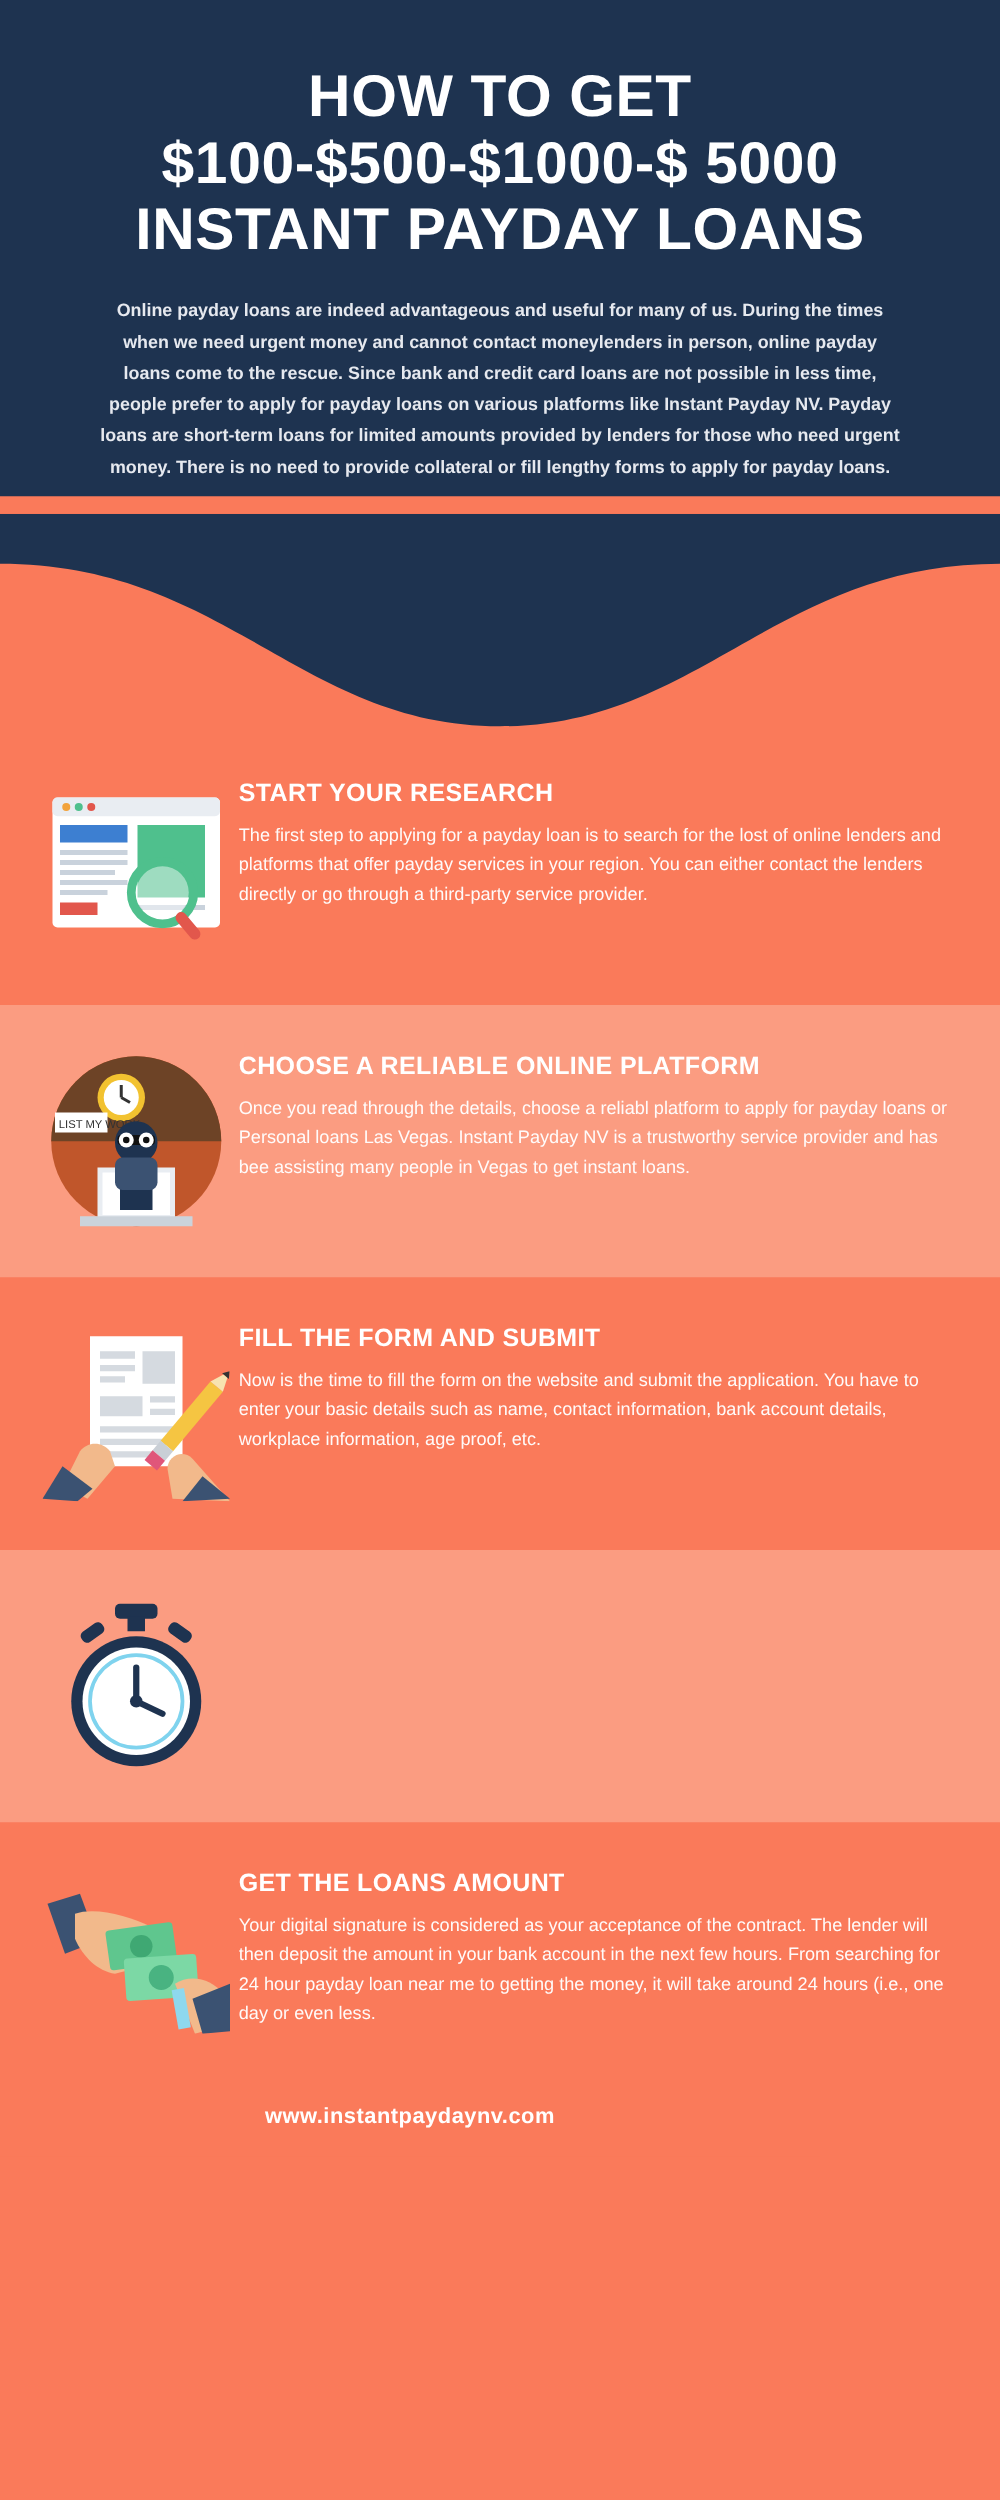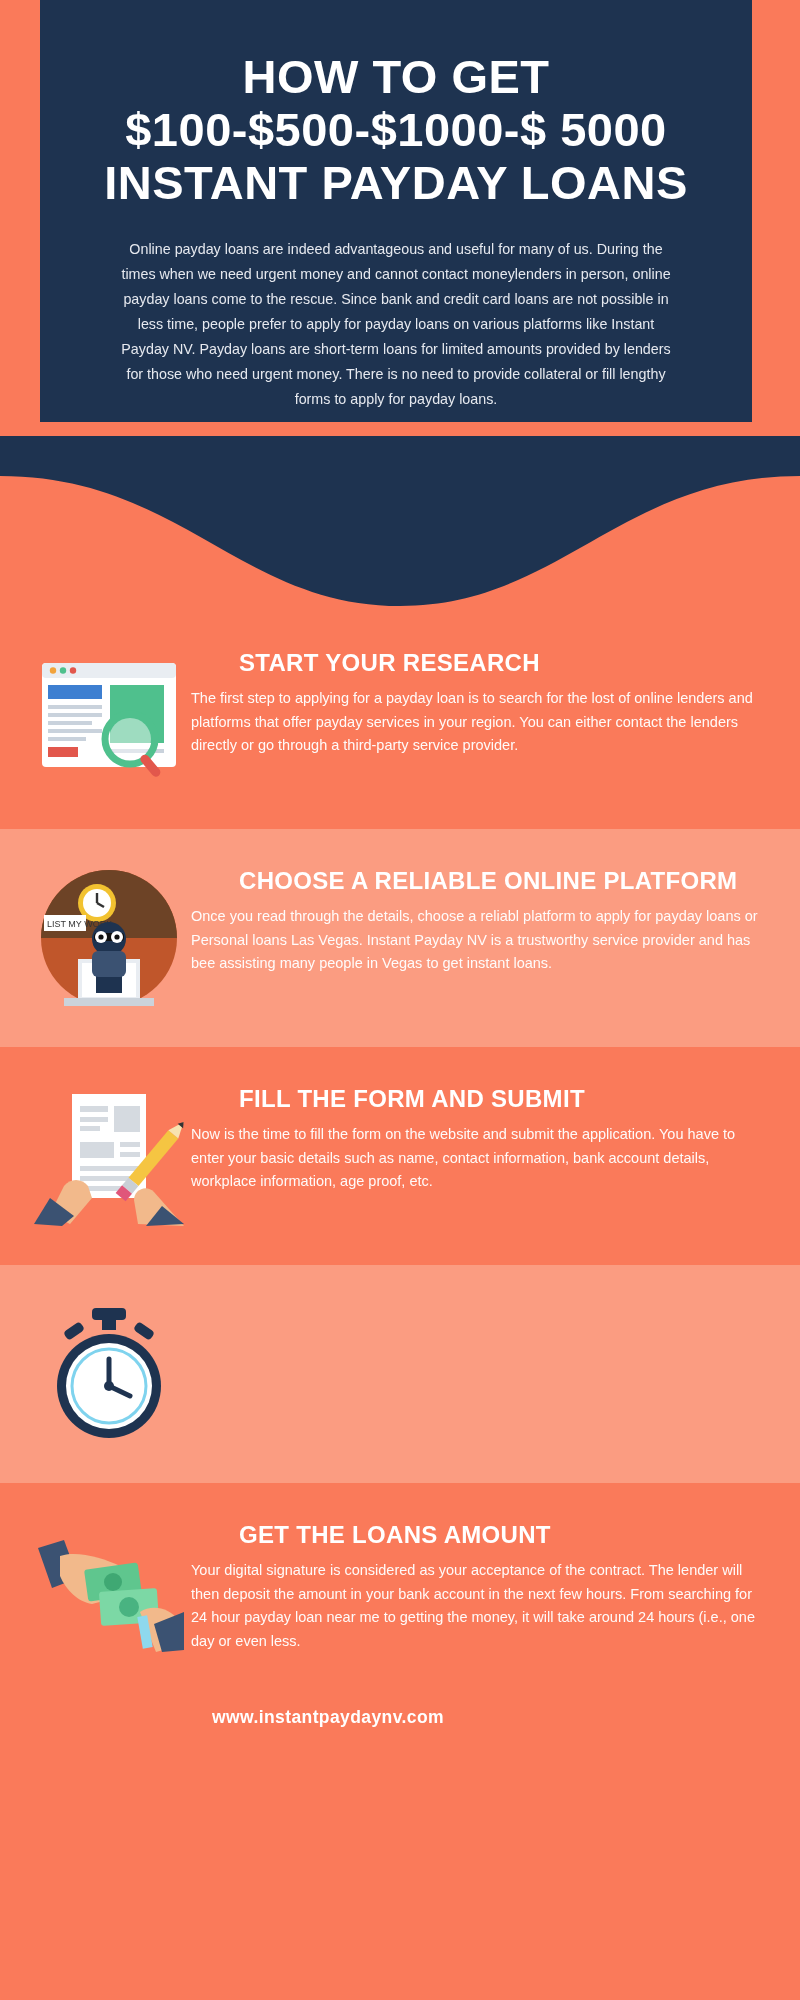--- a/index.html
+++ b/index.html
@@ -15,42 +15,41 @@
 
   
   .hero{
     position:relative;
     width:800px;
     background:#FA7A5A;
     padding-bottom:0;
   }
   .hero-panel{
     position:relative;
-    width:712px;
+    width:800px;
     background:#1E3350;
     padding:50px 0 10px 0;
     border-bottom-left-radius:0;
-    margin-left:40px;
   }
   .hero-title{
     color:#ffffff;
     font-weight:bold;
     font-size:47px;
     line-height:1.13;
     letter-spacing:0.5px;
     text-align:center;
     padding:0 60px;
   }
   .hero-para{
     color:#E6E9EF;
     font-size:14.3px;
     line-height:1.75;
     text-align:center;
     padding:28px 80px 0 80px;
-    font-weight:400;
+    font-weight:700;
   }
   .hero-curve{
     position:relative;
     width:800px;
     height:175px;
     margin-top:14px;
     background:#FA7A5A;
     overflow:hidden;
   }
   .hero-curve svg{ display:block; width:800px; height:175px; }
@@ -73,25 +72,24 @@
     display:flex;
     align-items:center;
     justify-content:center;
   }
   .step-icon svg{ display:block; }
 
   .step-body{ flex:1; padding-top:4px; padding-right:8px; }
   .step-title{
     color:#ffffff;
     font-weight:bold;
-    font-size:24px;
+    font-size:20px;
     line-height:1.16;
     letter-spacing:0.3px;
     margin-bottom:10px;
-    margin-left:48px;
   }
   .step-text{
     color:#FFFFFF;
     font-size:14.5px;
     line-height:1.62;
     font-weight:300;
     opacity:0.97;
   }
   .step.alt .step-text{ color:#FFFFFF; }
 

